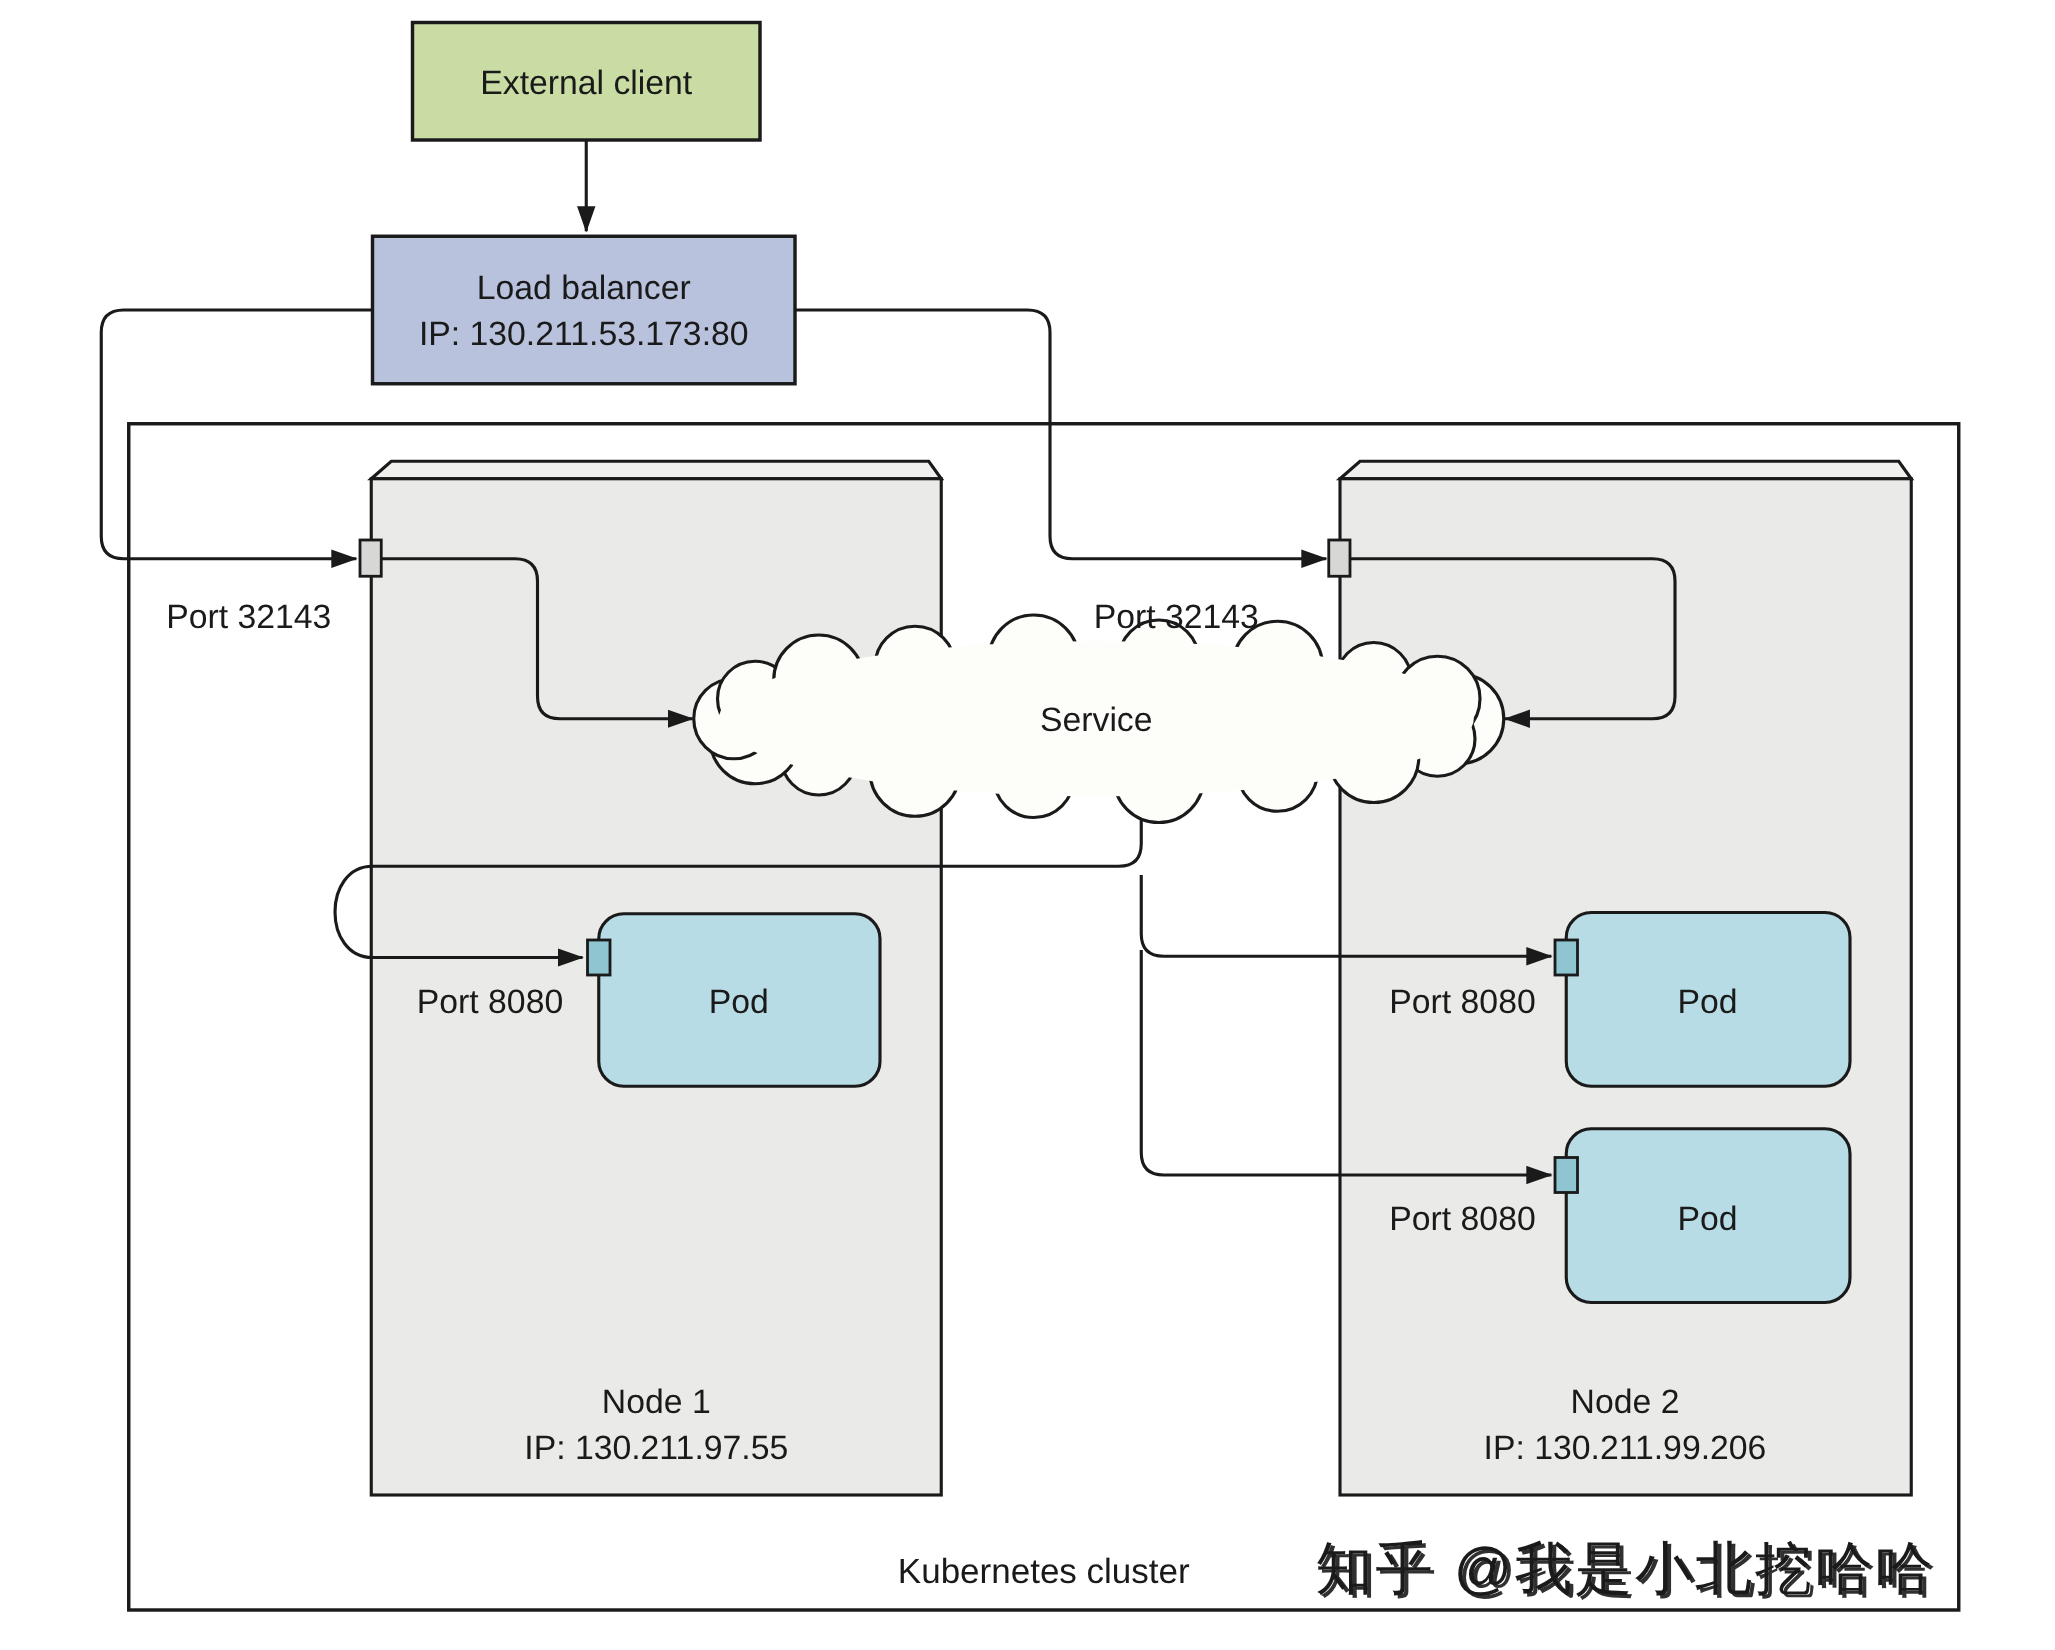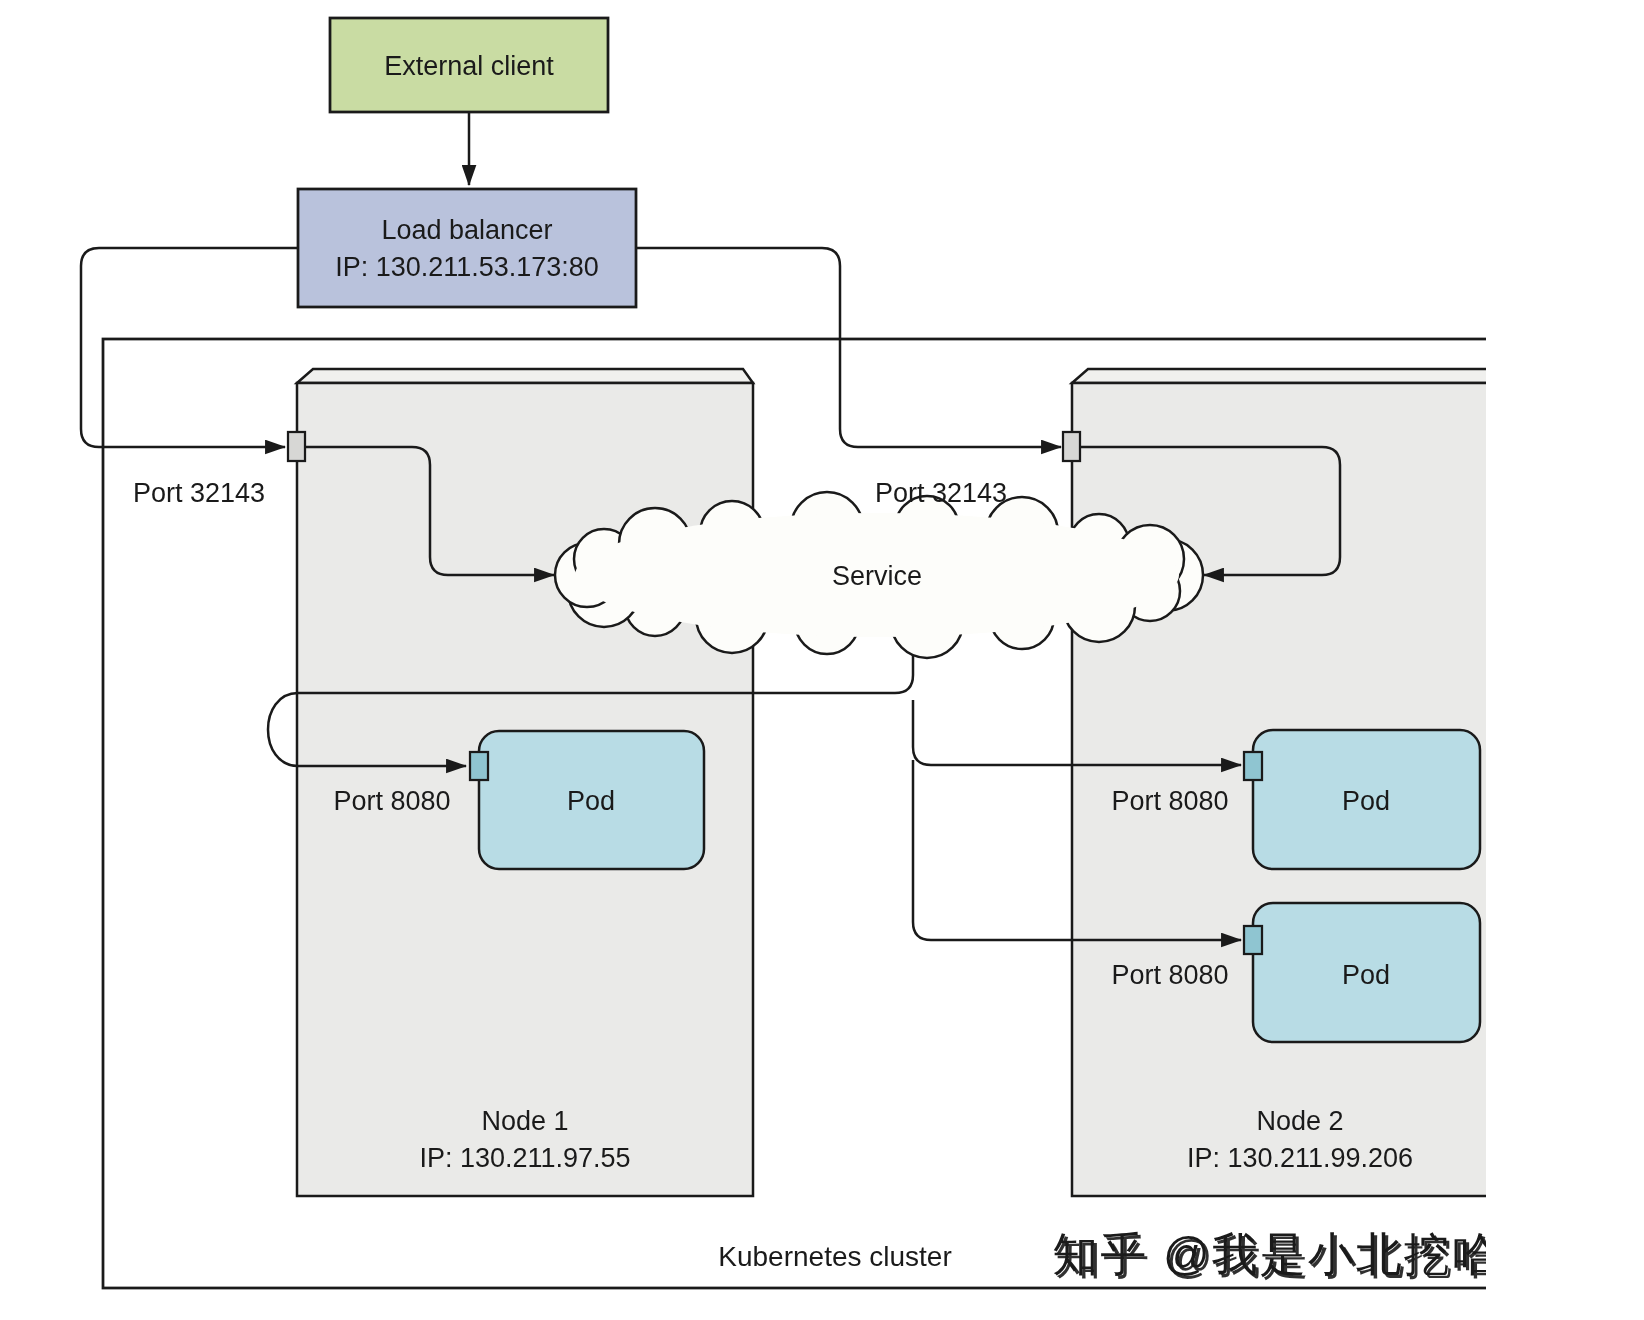--- a/index.html
+++ b/index.html
@@ -1,16 +1,16 @@
 <!DOCTYPE html>
 <html><head>
 <meta charset="utf-8">
 <style>
   html,body{margin:0;padding:0;background:#ffffff;}
-  .stage{position:relative;width:1486px;height:1320px;background:#ffffff;overflow:hidden;
+  .stage{position:relative;width:1644px;height:1320px;background:#ffffff;overflow:hidden;
          font-family:"Liberation Sans", sans-serif;}
   svg{display:block;}
   text{font-family:"Liberation Sans", sans-serif;fill:#1a1a1a;}
   .box-label{font-size:27px;}
   .small-label{font-size:27px;}
   .cluster-label{font-size:28px;}
   .watermark{font-size:46px;letter-spacing:2px;}
 </style>
 </head>
 <body>

